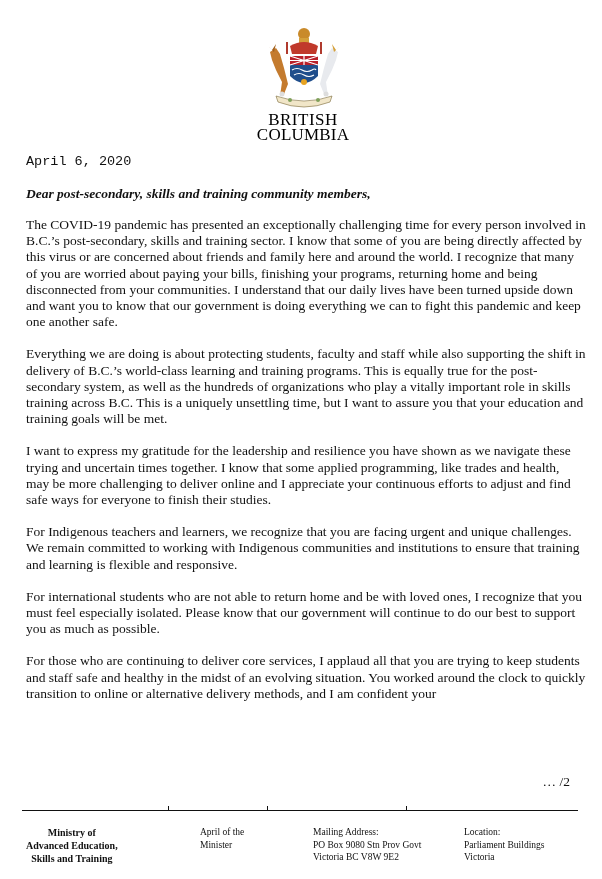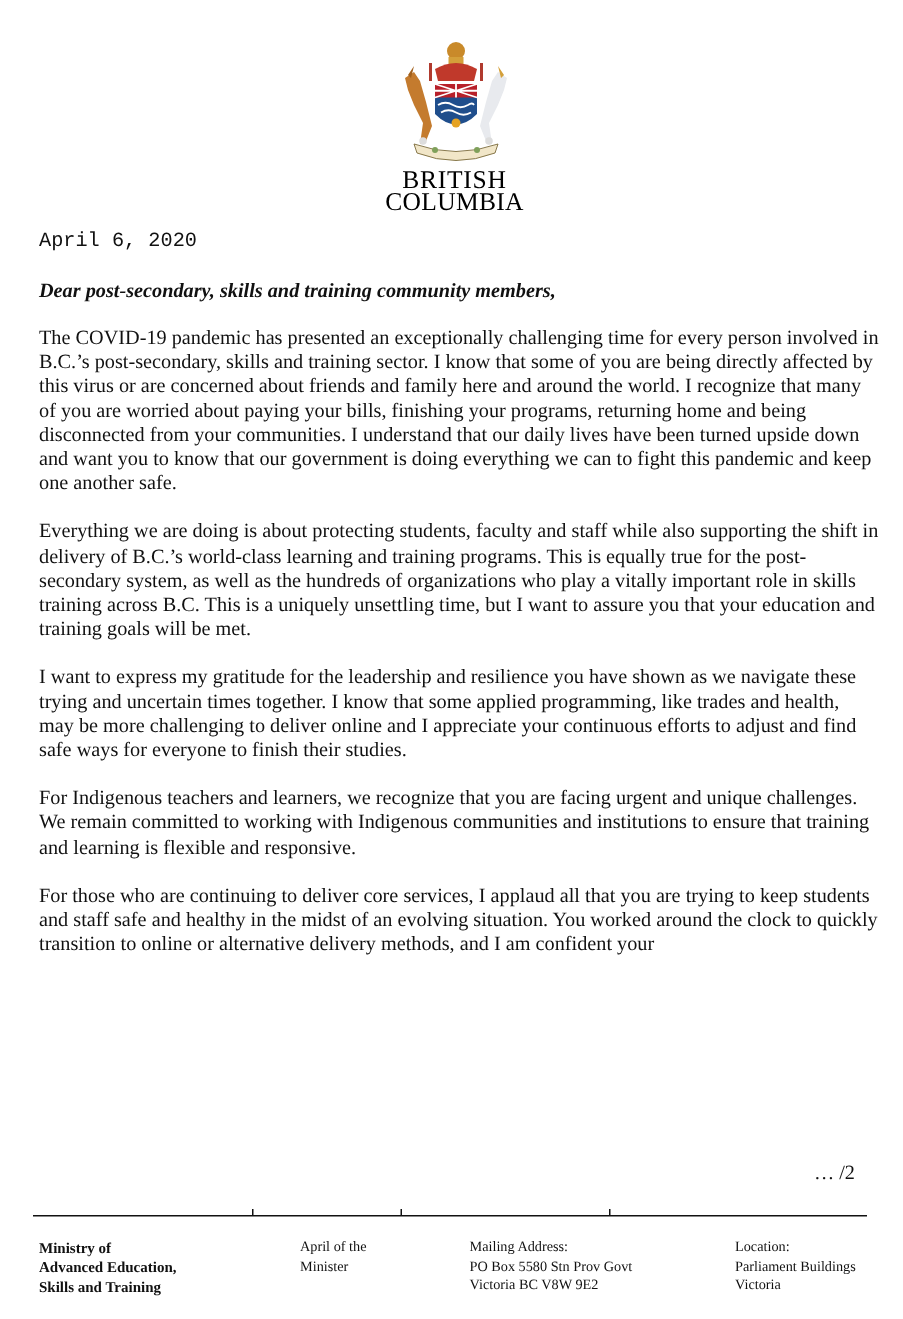--- a/index.html
+++ b/index.html
@@ -11,21 +11,21 @@
   .wordmark .w1 { font-size: 17px; letter-spacing: 0.5px; display:block; }
   .wordmark .w2 { font-size: 17px; letter-spacing: 0.2px; display:block; }
   .date { position: absolute; left: 26px; top: 154px; font-size: 13.5px; font-family: Liberation Mono, monospace; }
   .salutation { position: absolute; left: 26px; top: 186px; font-size: 13.5px; font-style: italic; font-weight: bold; }
   .body { position: absolute; left: 26px; top: 217px; width: 560px; font-size: 13.5px; line-height: 16.2px; }
   .body p { margin: 0 0 16px 0; }
   .cont { position: absolute; right: 32px; top: 774px; font-size: 13.5px; }
   .rule { position: absolute; left: 22px; top: 810px; width: 556px; height: 0; border-top: 1.5px solid #111; }
   .tick { position: absolute; top: 806px; width: 1px; height: 4px; background: #111; }
   .foot { position: absolute; top: 826px; font-size: 9.5px; line-height: 12.5px; color: #111; }
-  .foot.ministry { left: 26px; font-weight: bold; font-size: 10px; line-height: 13px; }
+  .foot.ministry { left: 26px; font-weight: bold; font-size: 10px; line-height: 13px; text-align: center; }
   .foot span { display: block; }
 </style>
 </head>
 <body>
 
 <svg class="crest" viewBox="0 0 76 88">
 
   <ellipse cx="38" cy="10" rx="6" ry="6" fill="#c98a2a"></ellipse>
   <rect x="33" y="14" width="10" height="6" fill="#d4a03a"></rect>
 
@@ -59,20 +59,21 @@
 </div>
 
 <div class="date">April 6, 2020</div>
 <div class="salutation">Dear post-secondary, skills and training community members,</div>
 
 <div class="body">
   <p>The COVID-19 pandemic has presented an exceptionally challenging time for every person involved in B.C.’s post-secondary, skills and training sector. I know that some of you are being directly affected by this virus or are concerned about friends and family here and around the world. I recognize that many of you are worried about paying your bills, finishing your programs, returning home and being disconnected from your communities. I understand that our daily lives have been turned upside down and want you to know that our government is doing everything we can to fight this pandemic and keep one another safe.</p>
   <p>Everything we are doing is about protecting students, faculty and staff while also supporting the shift in delivery of B.C.’s world-class learning and training programs. This is equally true for the post-secondary system, as well as the hundreds of organizations who play a vitally important role in skills training across B.C. This is a uniquely unsettling time, but I want to assure you that your education and training goals will be met.</p>
   <p>I want to express my gratitude for the leadership and resilience you have shown as we navigate these trying and uncertain times together. I know that some applied programming, like trades and health, may be more challenging to deliver online and I appreciate your continuous efforts to adjust and find safe ways for everyone to finish their studies.</p>
   <p>For Indigenous teachers and learners, we recognize that you are facing urgent and unique challenges. We remain committed to working with Indigenous communities and institutions to ensure that training and learning is flexible and responsive.</p>
+  <p>For international students who are not able to return home and be with loved ones, I recognize that you must feel especially isolated. Please know that our government will continue to do our best to support you as much as possible.</p>
   <p>For those who are continuing to deliver core services, I applaud all that you are trying to keep students and staff safe and healthy in the midst of an evolving situation. You worked around the clock to quickly transition to online or alternative delivery methods, and I am confident your</p>
 </div>
 
 <div class="cont">… /2</div>
 
 <div class="rule"></div>
 <div class="tick" style="left:168px"></div>
 <div class="tick" style="left:267px"></div>
 <div class="tick" style="left:406px"></div>
 
@@ -80,20 +81,20 @@
   <span>Ministry of</span>
   <span>Advanced Education,</span>
   <span>Skills and Training</span>
 </div>
 <div class="foot" style="left:200px">
   <span>April of the</span>
   <span>Minister</span>
 </div>
 <div class="foot" style="left:313px">
   <span>Mailing Address:</span>
-  <span>PO Box 5580 Stn Prov Govt</span>
+  <span>PO Box 9080 Stn Prov Govt</span>
   <span>Victoria BC V8W 9E2</span>
 </div>
-<div class="foot" style="left:490px">
+<div class="foot" style="left:464px">
   <span>Location:</span>
   <span>Parliament Buildings</span>
   <span>Victoria</span>
 </div>
 
 </body></html>

